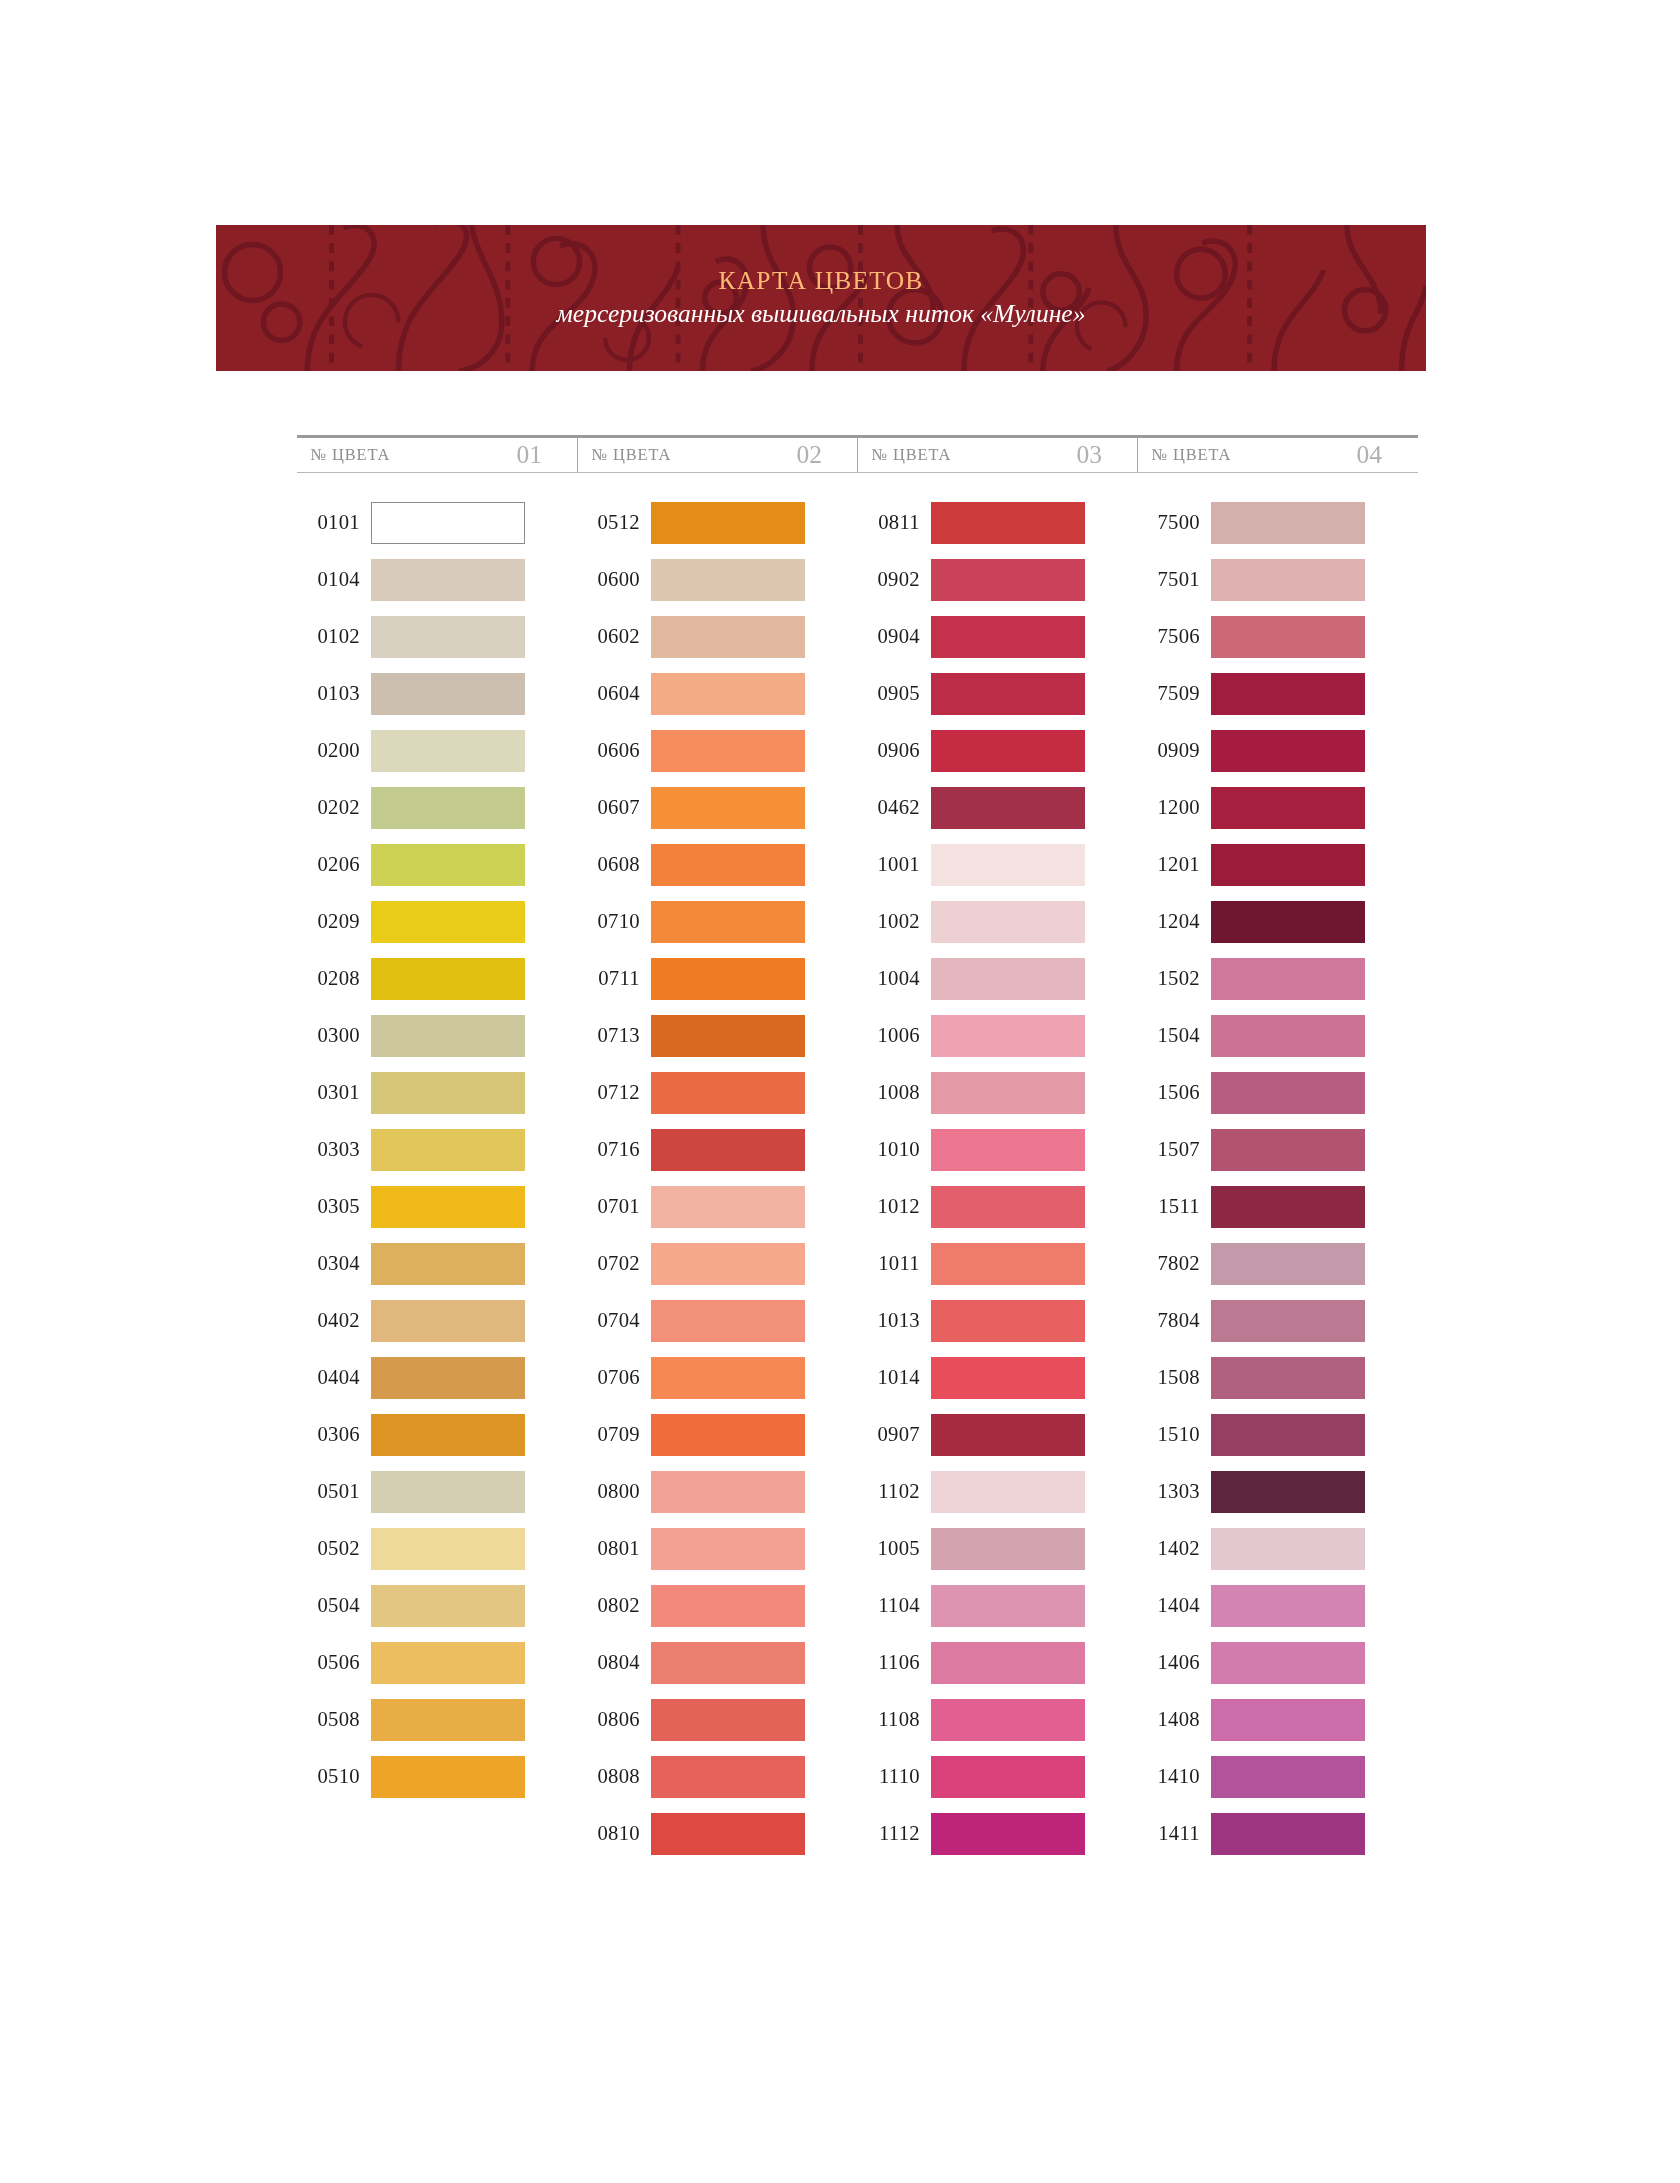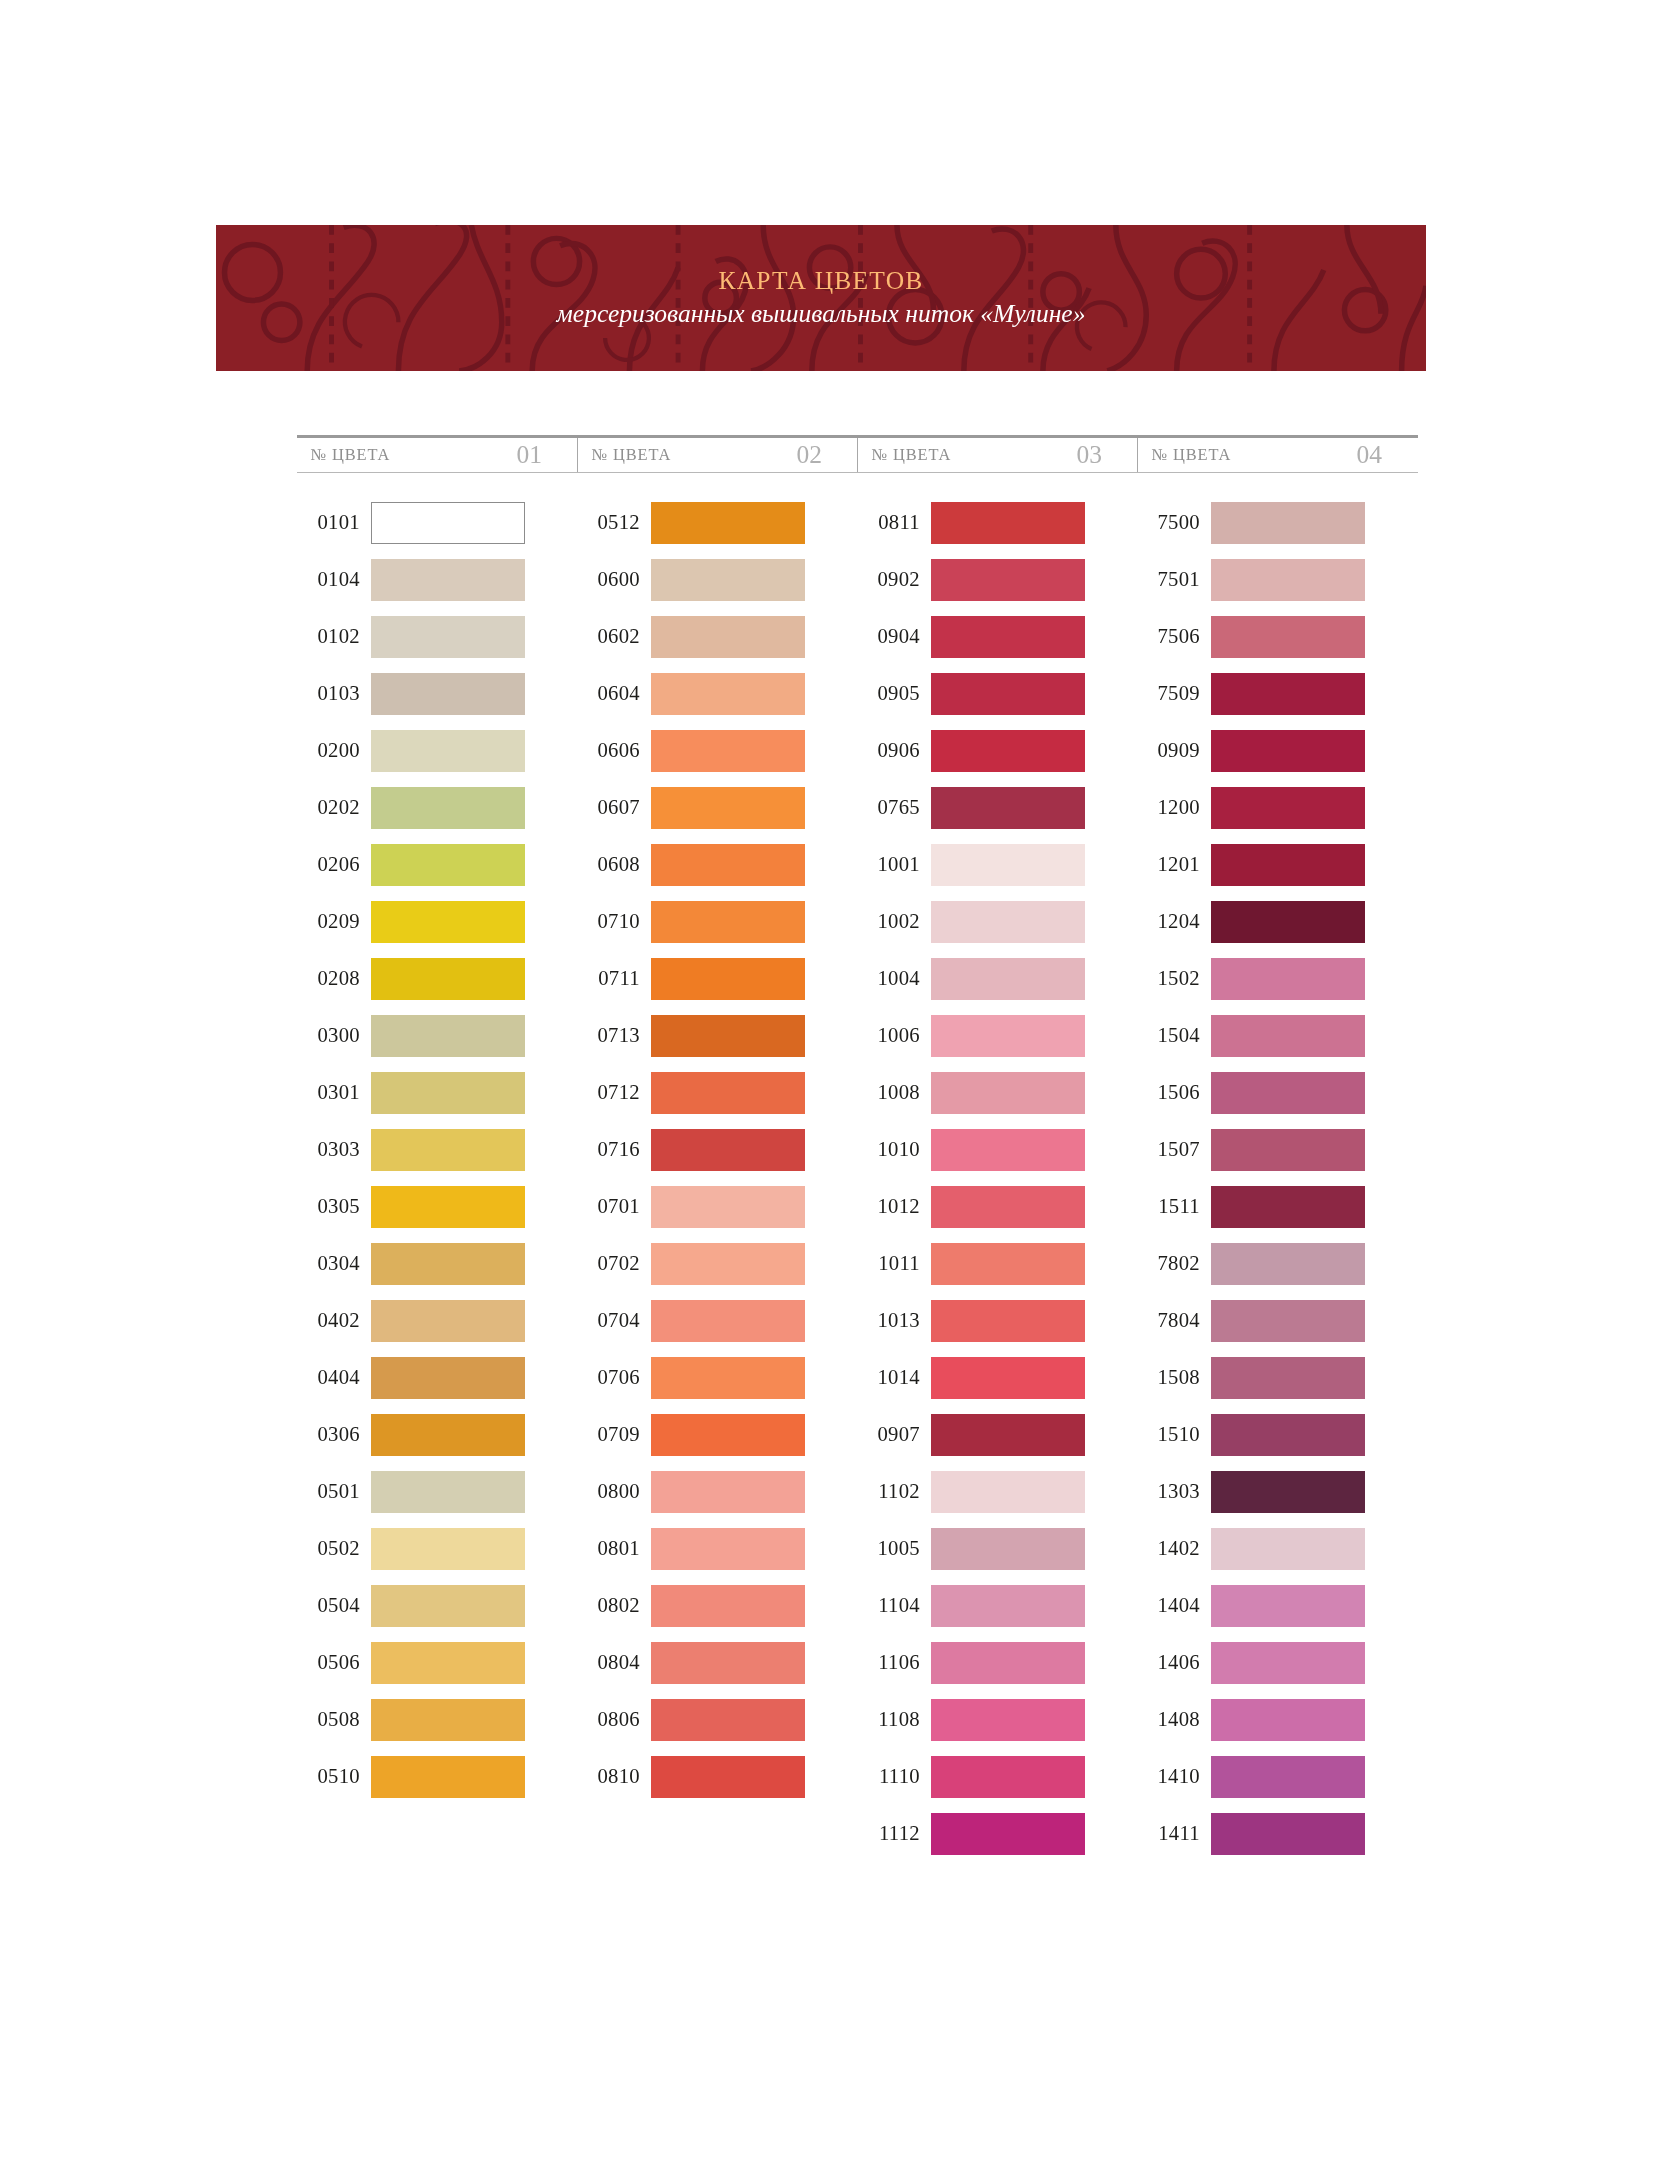--- a/index.html
+++ b/index.html
@@ -358,20 +358,24 @@
         </div>
         <div class="row">
           <div class="code">0804</div>
           <div class="swatch" style="background: rgb(236, 127, 112);"></div>
         </div>
         <div class="row">
           <div class="code">0806</div>
           <div class="swatch" style="background: rgb(228, 99, 89);"></div>
         </div>
         <div class="row">
+          <div class="code">0808</div>
+          <div class="swatch" style="background: rgb(229, 99, 90);"></div>
+        </div>
+        <div class="row">
           <div class="code">0810</div>
           <div class="swatch" style="background: rgb(221, 74, 65);"></div>
         </div>
       </div>
       <div class="col">
         <div class="row">
           <div class="code">0811</div>
           <div class="swatch" style="background: rgb(204, 58, 60);"></div>
         </div>
         <div class="row">
@@ -384,21 +388,21 @@
         </div>
         <div class="row">
           <div class="code">0905</div>
           <div class="swatch" style="background: rgb(188, 44, 70);"></div>
         </div>
         <div class="row">
           <div class="code">0906</div>
           <div class="swatch" style="background: rgb(197, 43, 66);"></div>
         </div>
         <div class="row">
-          <div class="code">0765</div>
+          <div class="code">0462</div>
           <div class="swatch" style="background: rgb(163, 48, 73);"></div>
         </div>
         <div class="row">
           <div class="code">1001</div>
           <div class="swatch" style="background: rgb(243, 226, 224);"></div>
         </div>
         <div class="row">
           <div class="code">1002</div>
           <div class="swatch" style="background: rgb(236, 208, 210);"></div>
         </div>

